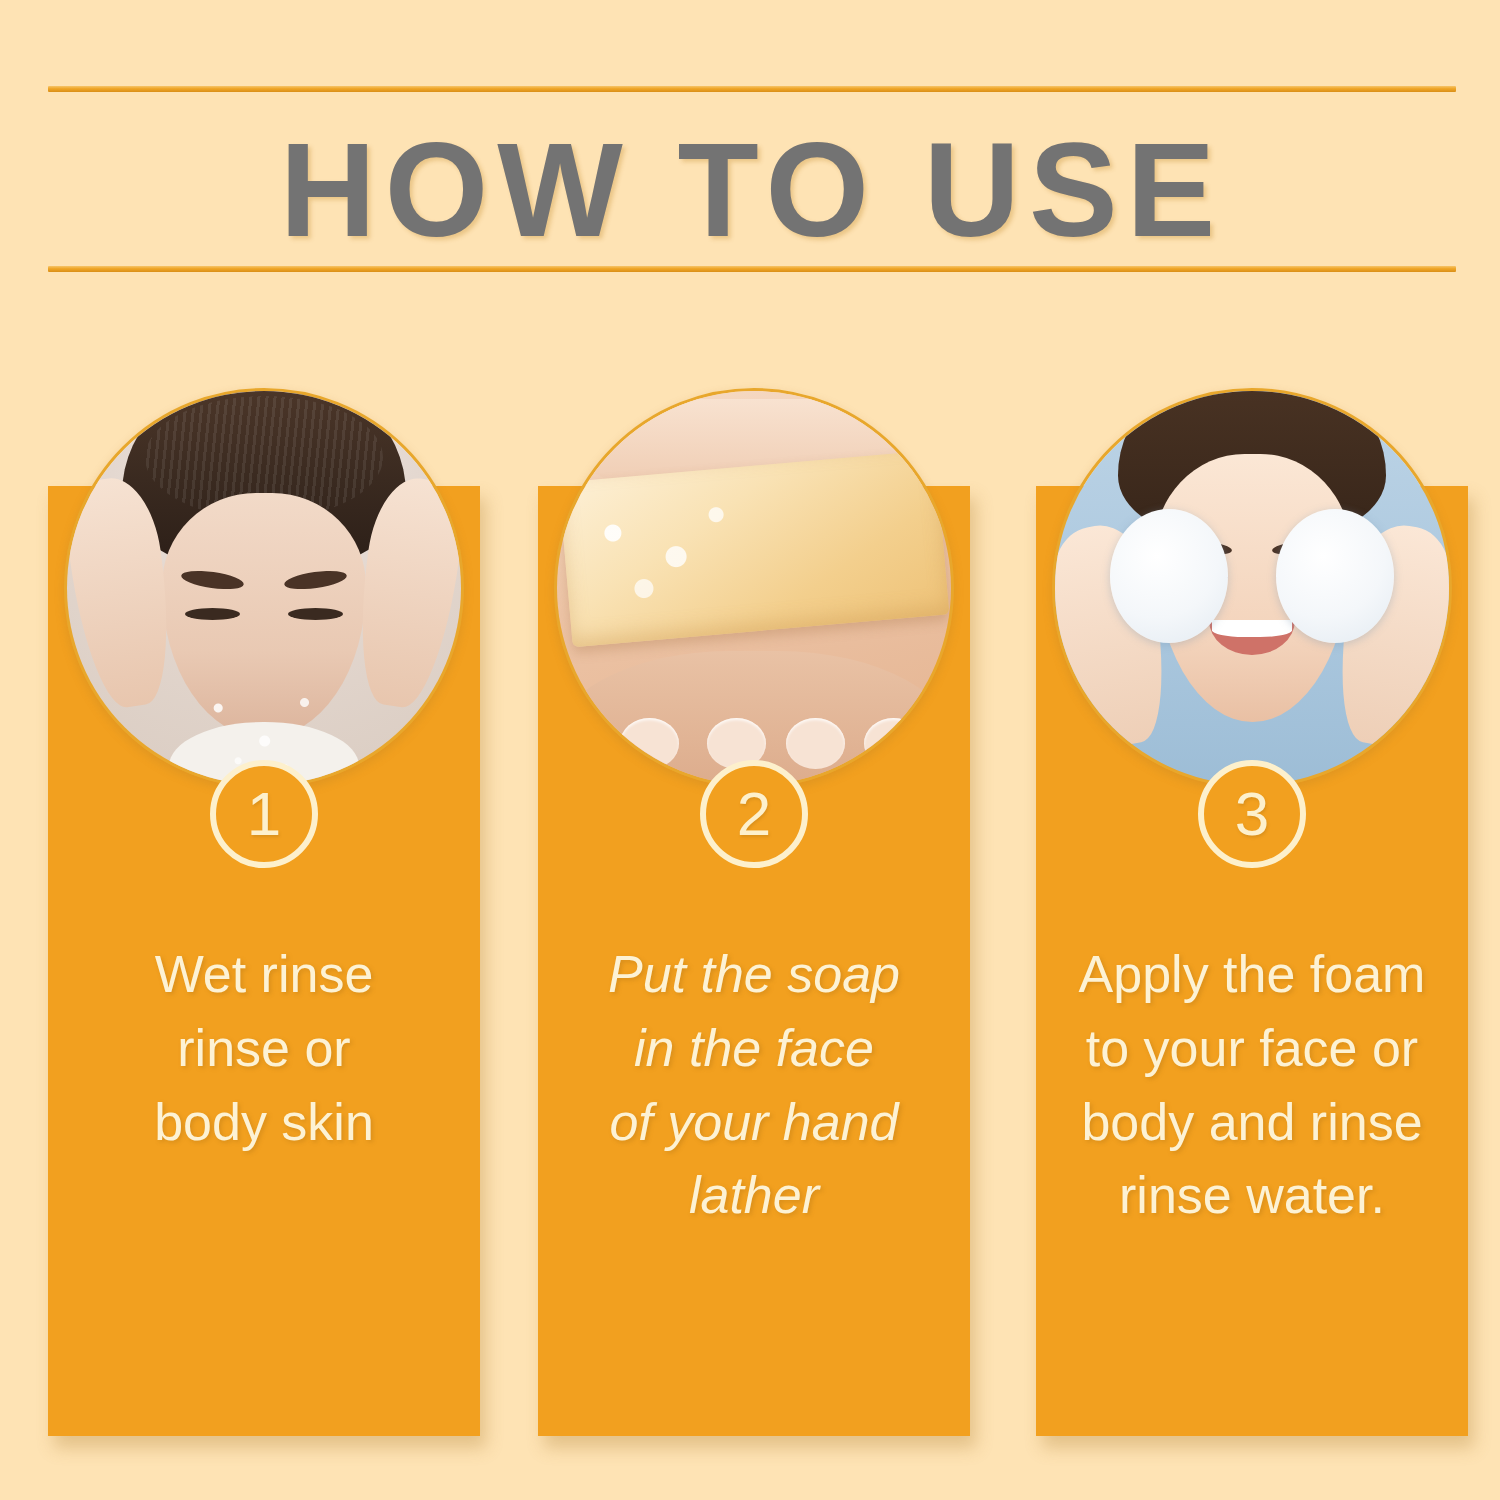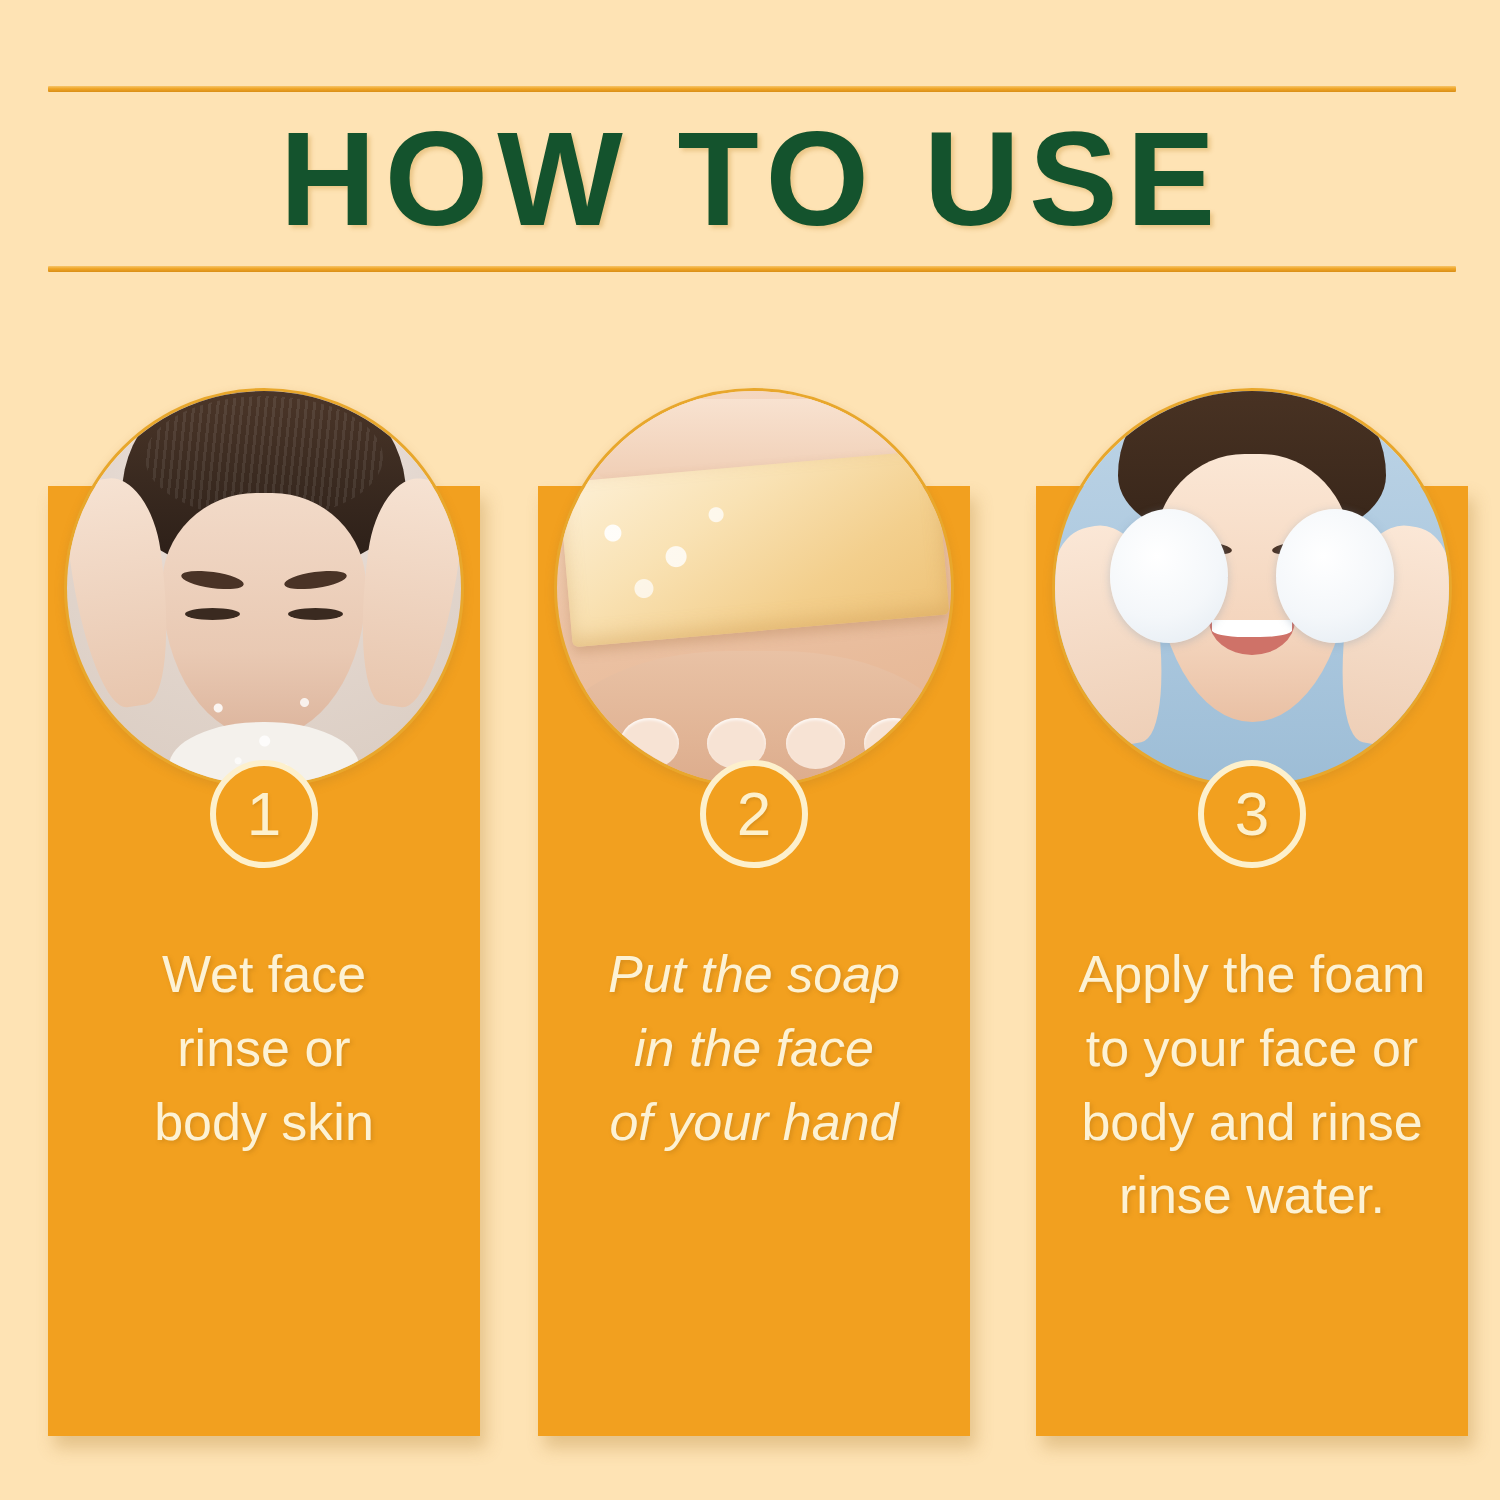--- a/index.html
+++ b/index.html
@@ -30,30 +30,30 @@
     height: 6px;
     background: linear-gradient(180deg, #F6C46A 0%, #EFA526 45%, #D98F18 100%);
     border-radius: 1px;
   }
   .rule-top { top: 0; }
   .rule-bottom { top: 180px; }
 
   .page-title {
     position: absolute;
     left: 0;
-    top: 6px;
+    top: 17px;
     width: 100%;
     height: 174px;
     display: flex;
     align-items: center;
     justify-content: center;
     font-size: 133px;
     font-weight: 700;
     letter-spacing: 9px;
-    color: #14532d;
+    color: #737373;
     text-shadow: 3px 3px 4px rgba(190,130,30,0.30);
     white-space: nowrap;
     line-height: 1;
   }
 
   
   .cards {
     position: absolute;
     left: 48px;
     top: 388px;
@@ -217,21 +217,21 @@
 <div class="header">
   <div class="rule rule-top"></div>
   <div class="page-title">HOW TO USE</div>
   <div class="rule rule-bottom"></div>
 </div>
 
 <div class="cards">
 
   <div class="card card-1">
     <div class="caption">
-      <span class="ln">Wet face</span>
+      <span class="ln">Wet rinse</span>
       <span class="ln">rinse or</span>
       <span class="ln">body skin</span>
     </div>
   </div>
 
   <div class="photo photo-1">
     <div class="ph-inner">
       <div class="p1-bg"></div>
       <div class="p1-hair"></div>
       <div class="p1-face"></div>
@@ -246,20 +246,21 @@
     </div>
   </div>
 
   <div class="badge badge-1">1</div>
 
   <div class="card card-2">
     <div class="caption">
       <span class="ln">Put the soap</span>
       <span class="ln">in the face</span>
       <span class="ln">of your hand</span>
+      <span class="ln">lather</span>
     </div>
   </div>
 
   <div class="photo photo-2">
     <div class="ph-inner">
       <div class="p2-bg"></div>
       <div class="p2-fingers-top"></div>
       <div class="p2-soap"></div>
       <div class="p2-knuckles"></div>
       <div class="p2-nail a"></div>

